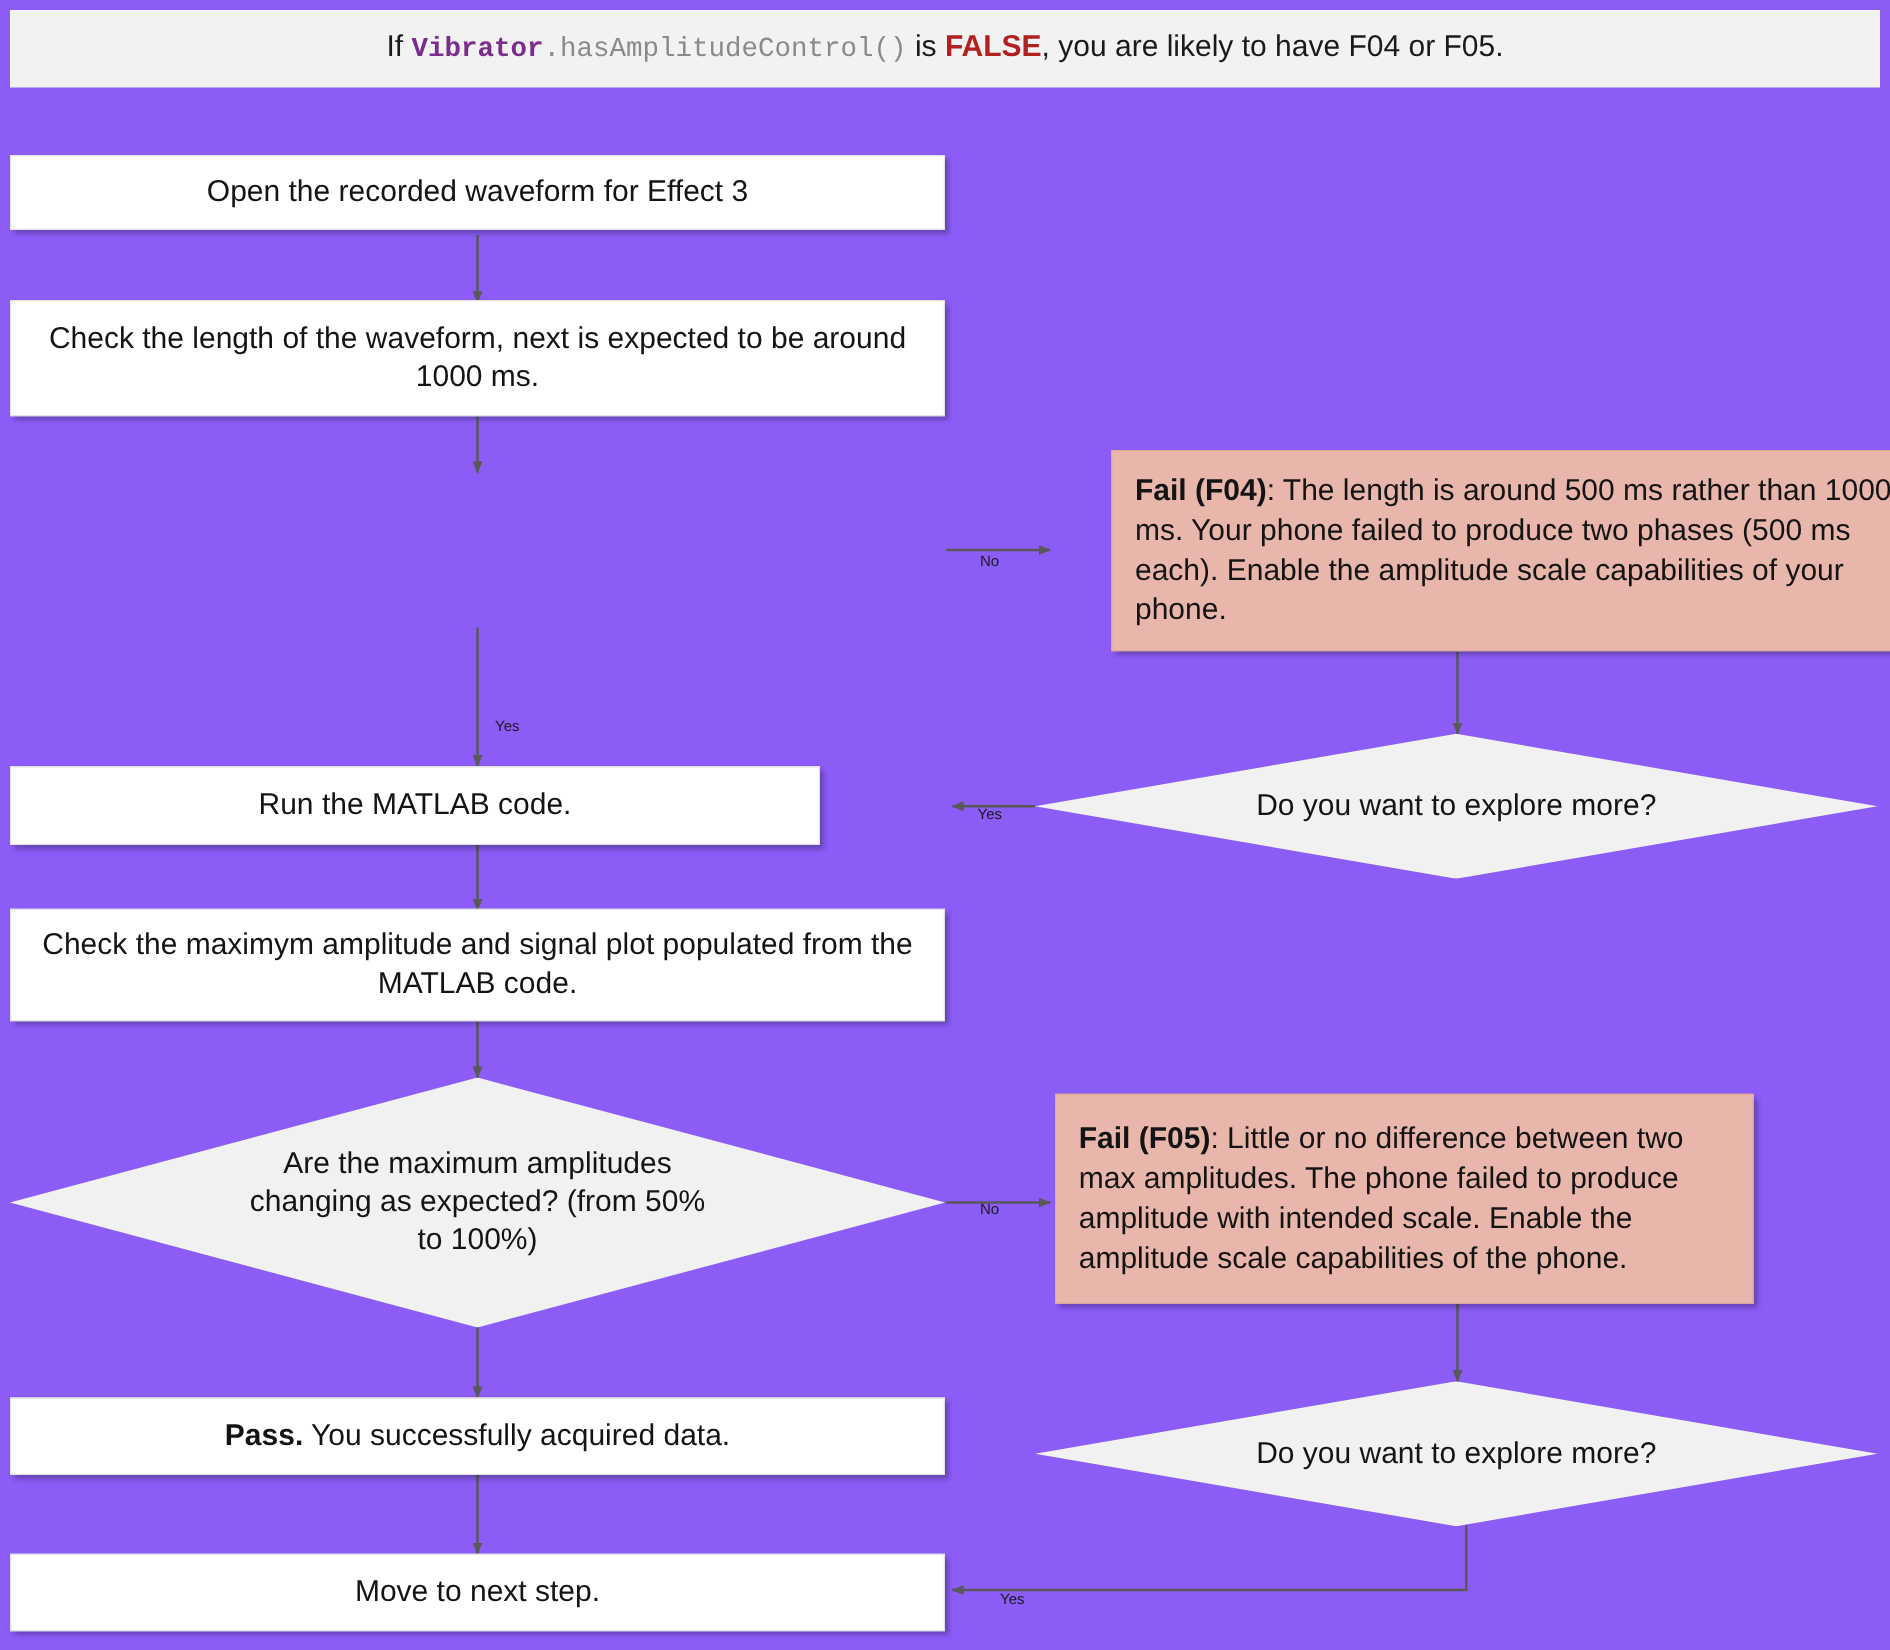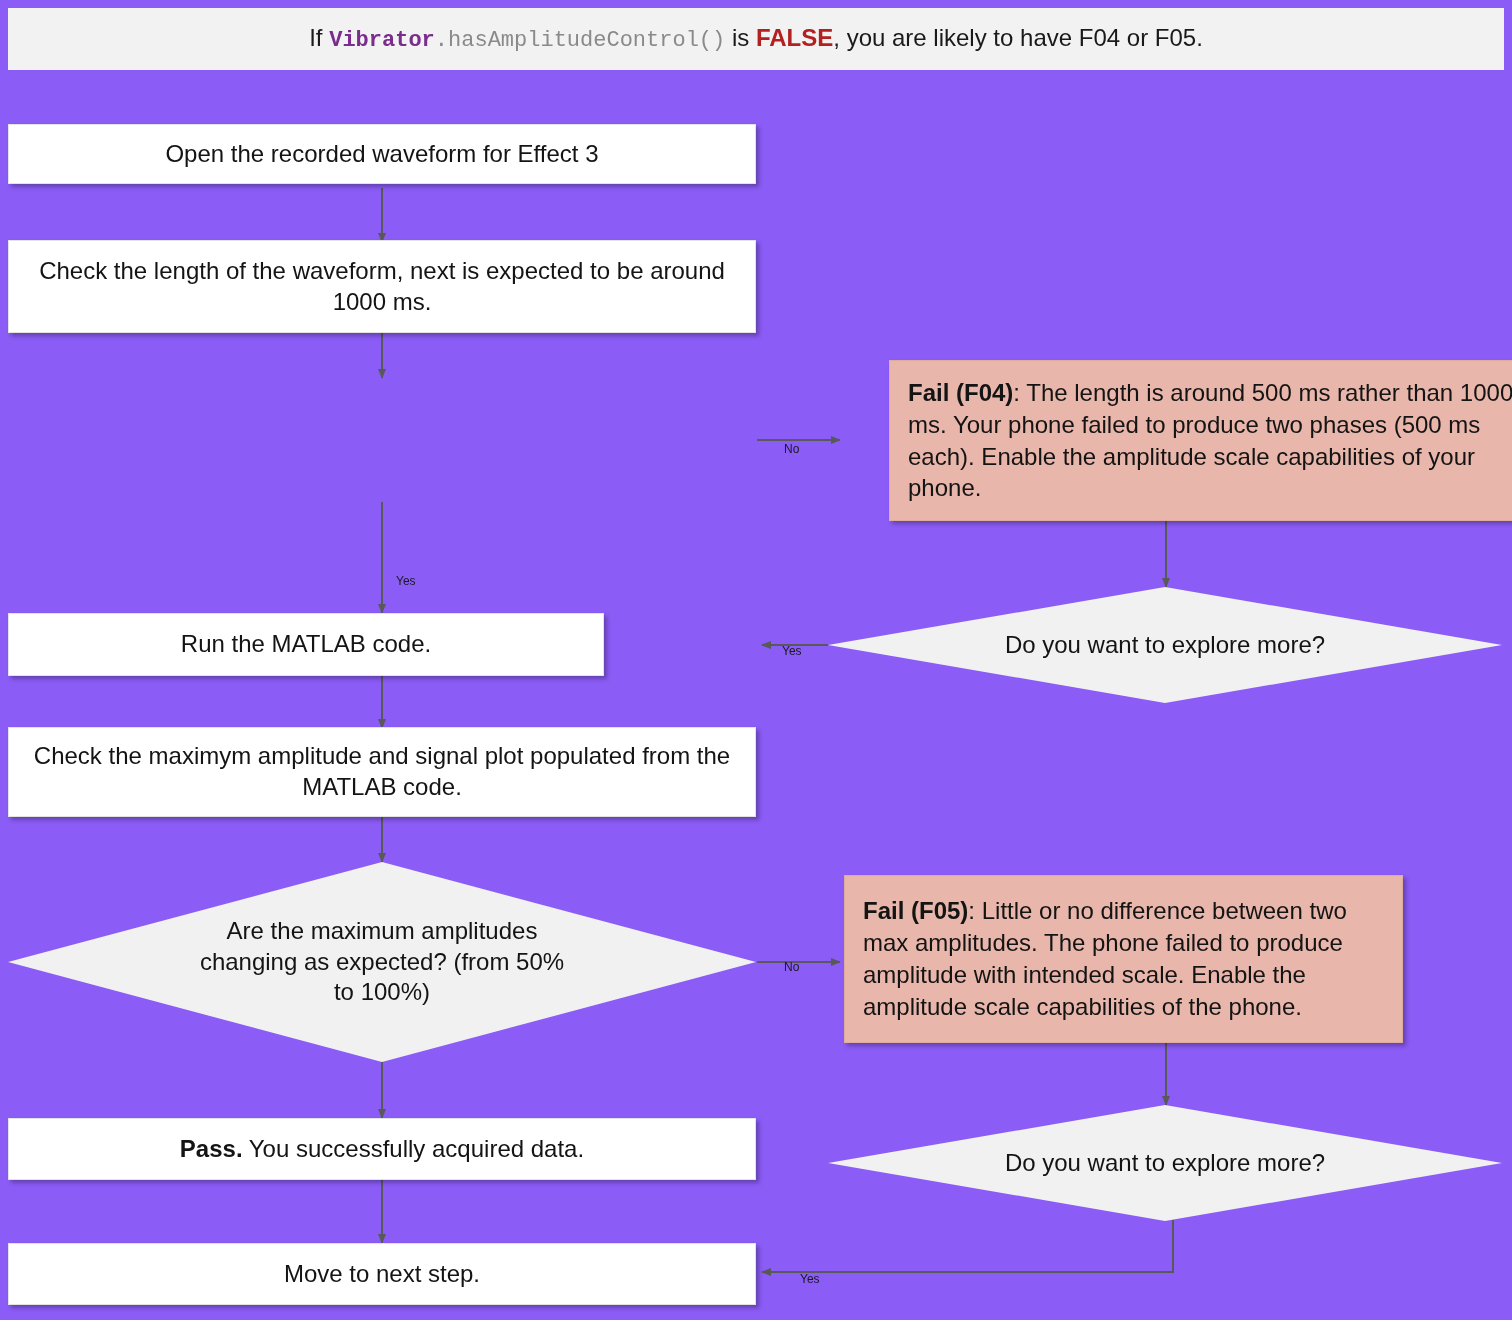--- a/index.html
+++ b/index.html
@@ -194,21 +194,21 @@
 
   <div class="node rect" style="left:8px; top:124px; width:748px; height:60px;">
     <div class="node-text">Open the recorded waveform for Effect 3</div>
   </div>
 
   <div class="node rect" style="left:8px; top:240px; width:748px; height:93px;">
     <div class="node-text">Check the length of the waveform, next is expected to be around 1000 ms.</div>
   </div>
 
 
-  <div class="node rect" style="left:8px; top:613px; width:596px; height:63px;">
+  <div class="node rect" style="left:8px; top:613px; width:648px; height:63px;">
     <div class="node-text">Run the MATLAB code.</div>
   </div>
 
   <div class="node rect" style="left:8px; top:727px; width:748px; height:90px;">
     <div class="node-text">Check the maximym amplitude and signal plot populated from the MATLAB code.</div>
   </div>
 
   <div class="diamond-wrap" style="left:8px; top:862px; width:748px; height:200px;">
     <div class="diamond-shape"></div>
     <div class="diamond-label" style="max-width:52%;">Are the maximum amplitudes changing as expected? (from 50% to 100%)</div>

